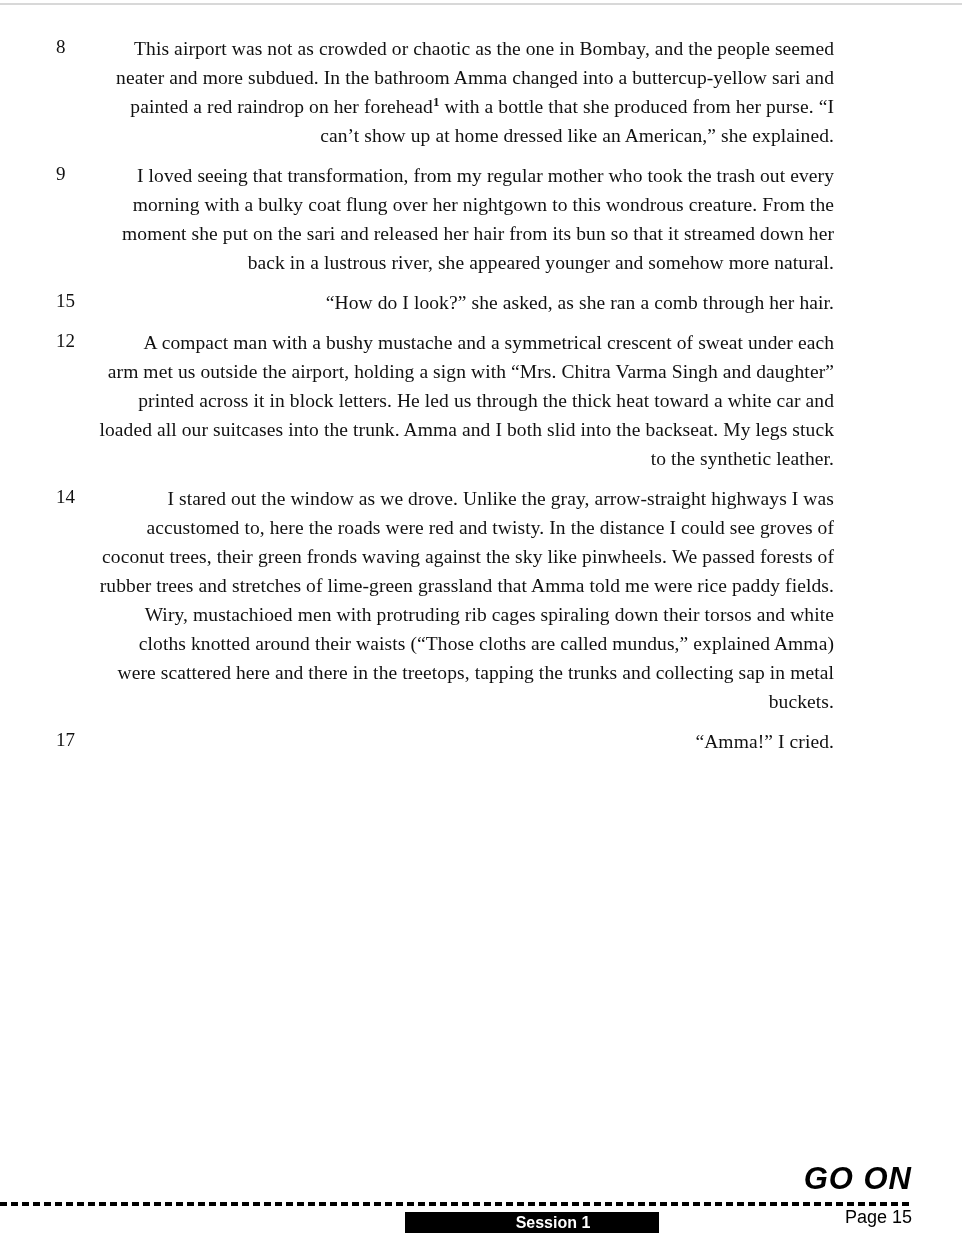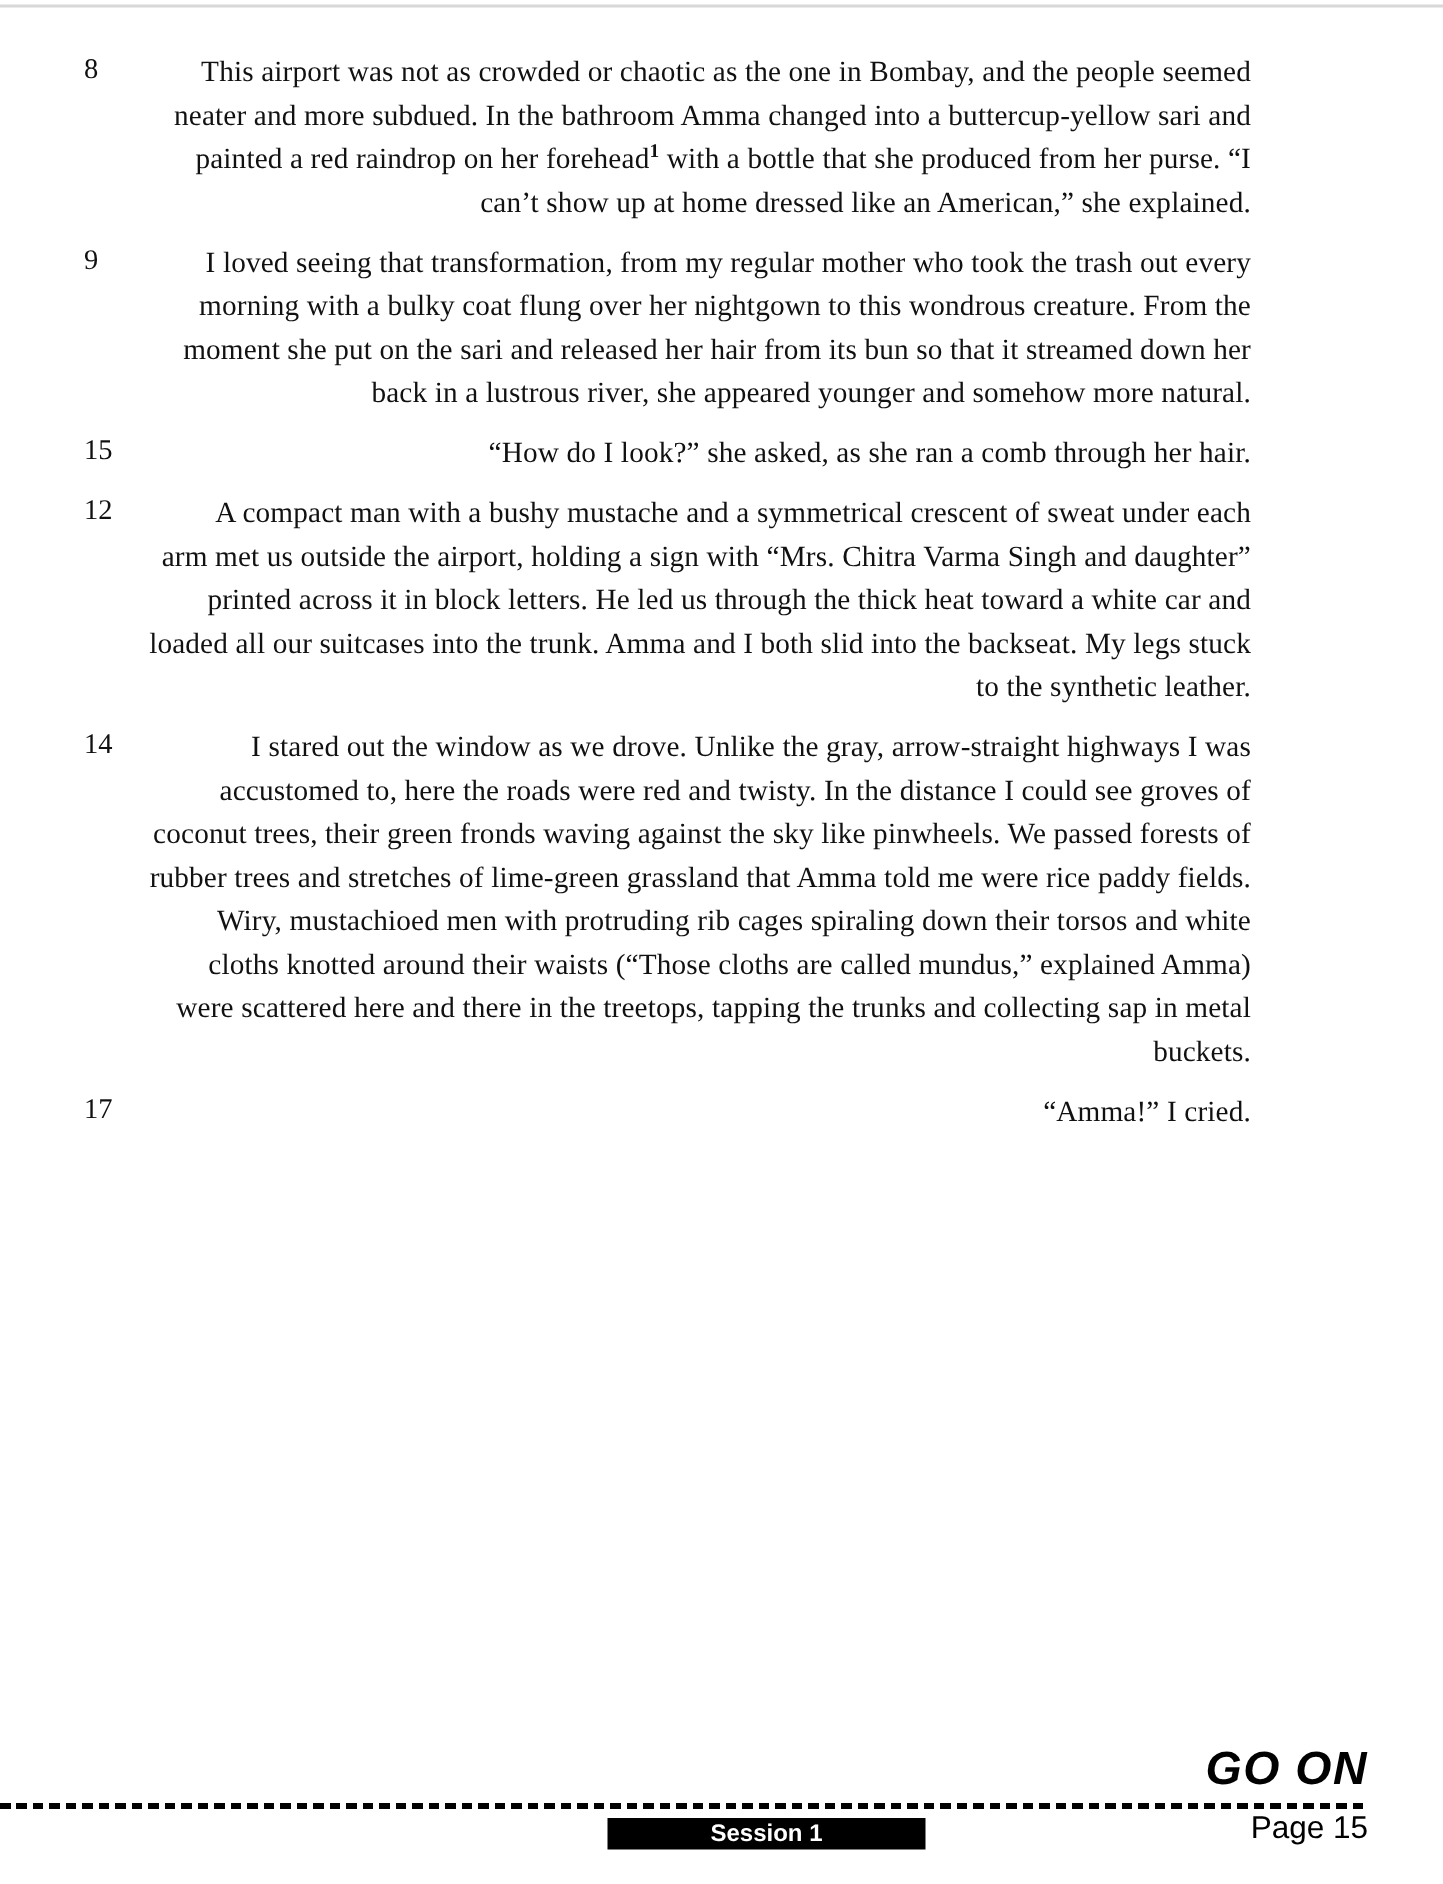--- a/index.html
+++ b/index.html
@@ -79,27 +79,28 @@
     left: 405px;
     width: 212px;
     height: 21px;
     background: #000000;
     color: #ffffff;
     font-family: "Liberation Sans", sans-serif;
     font-weight: bold;
     font-size: 16px;
     text-align: center;
     line-height: 21px;
+    padding-left: 42px;
   }
   .page-number {
     position: absolute;
     top: 1207px;
     right: 50px;
     font-family: "Liberation Sans", sans-serif;
-    font-size: 21px;
+    font-size: 18px;
     color: #000000;
   }
 </style>
 </head>
 <body>
 
 <div class="top-rule"></div>
 
 <main class="passage" id="passage">
     <div class="para">

